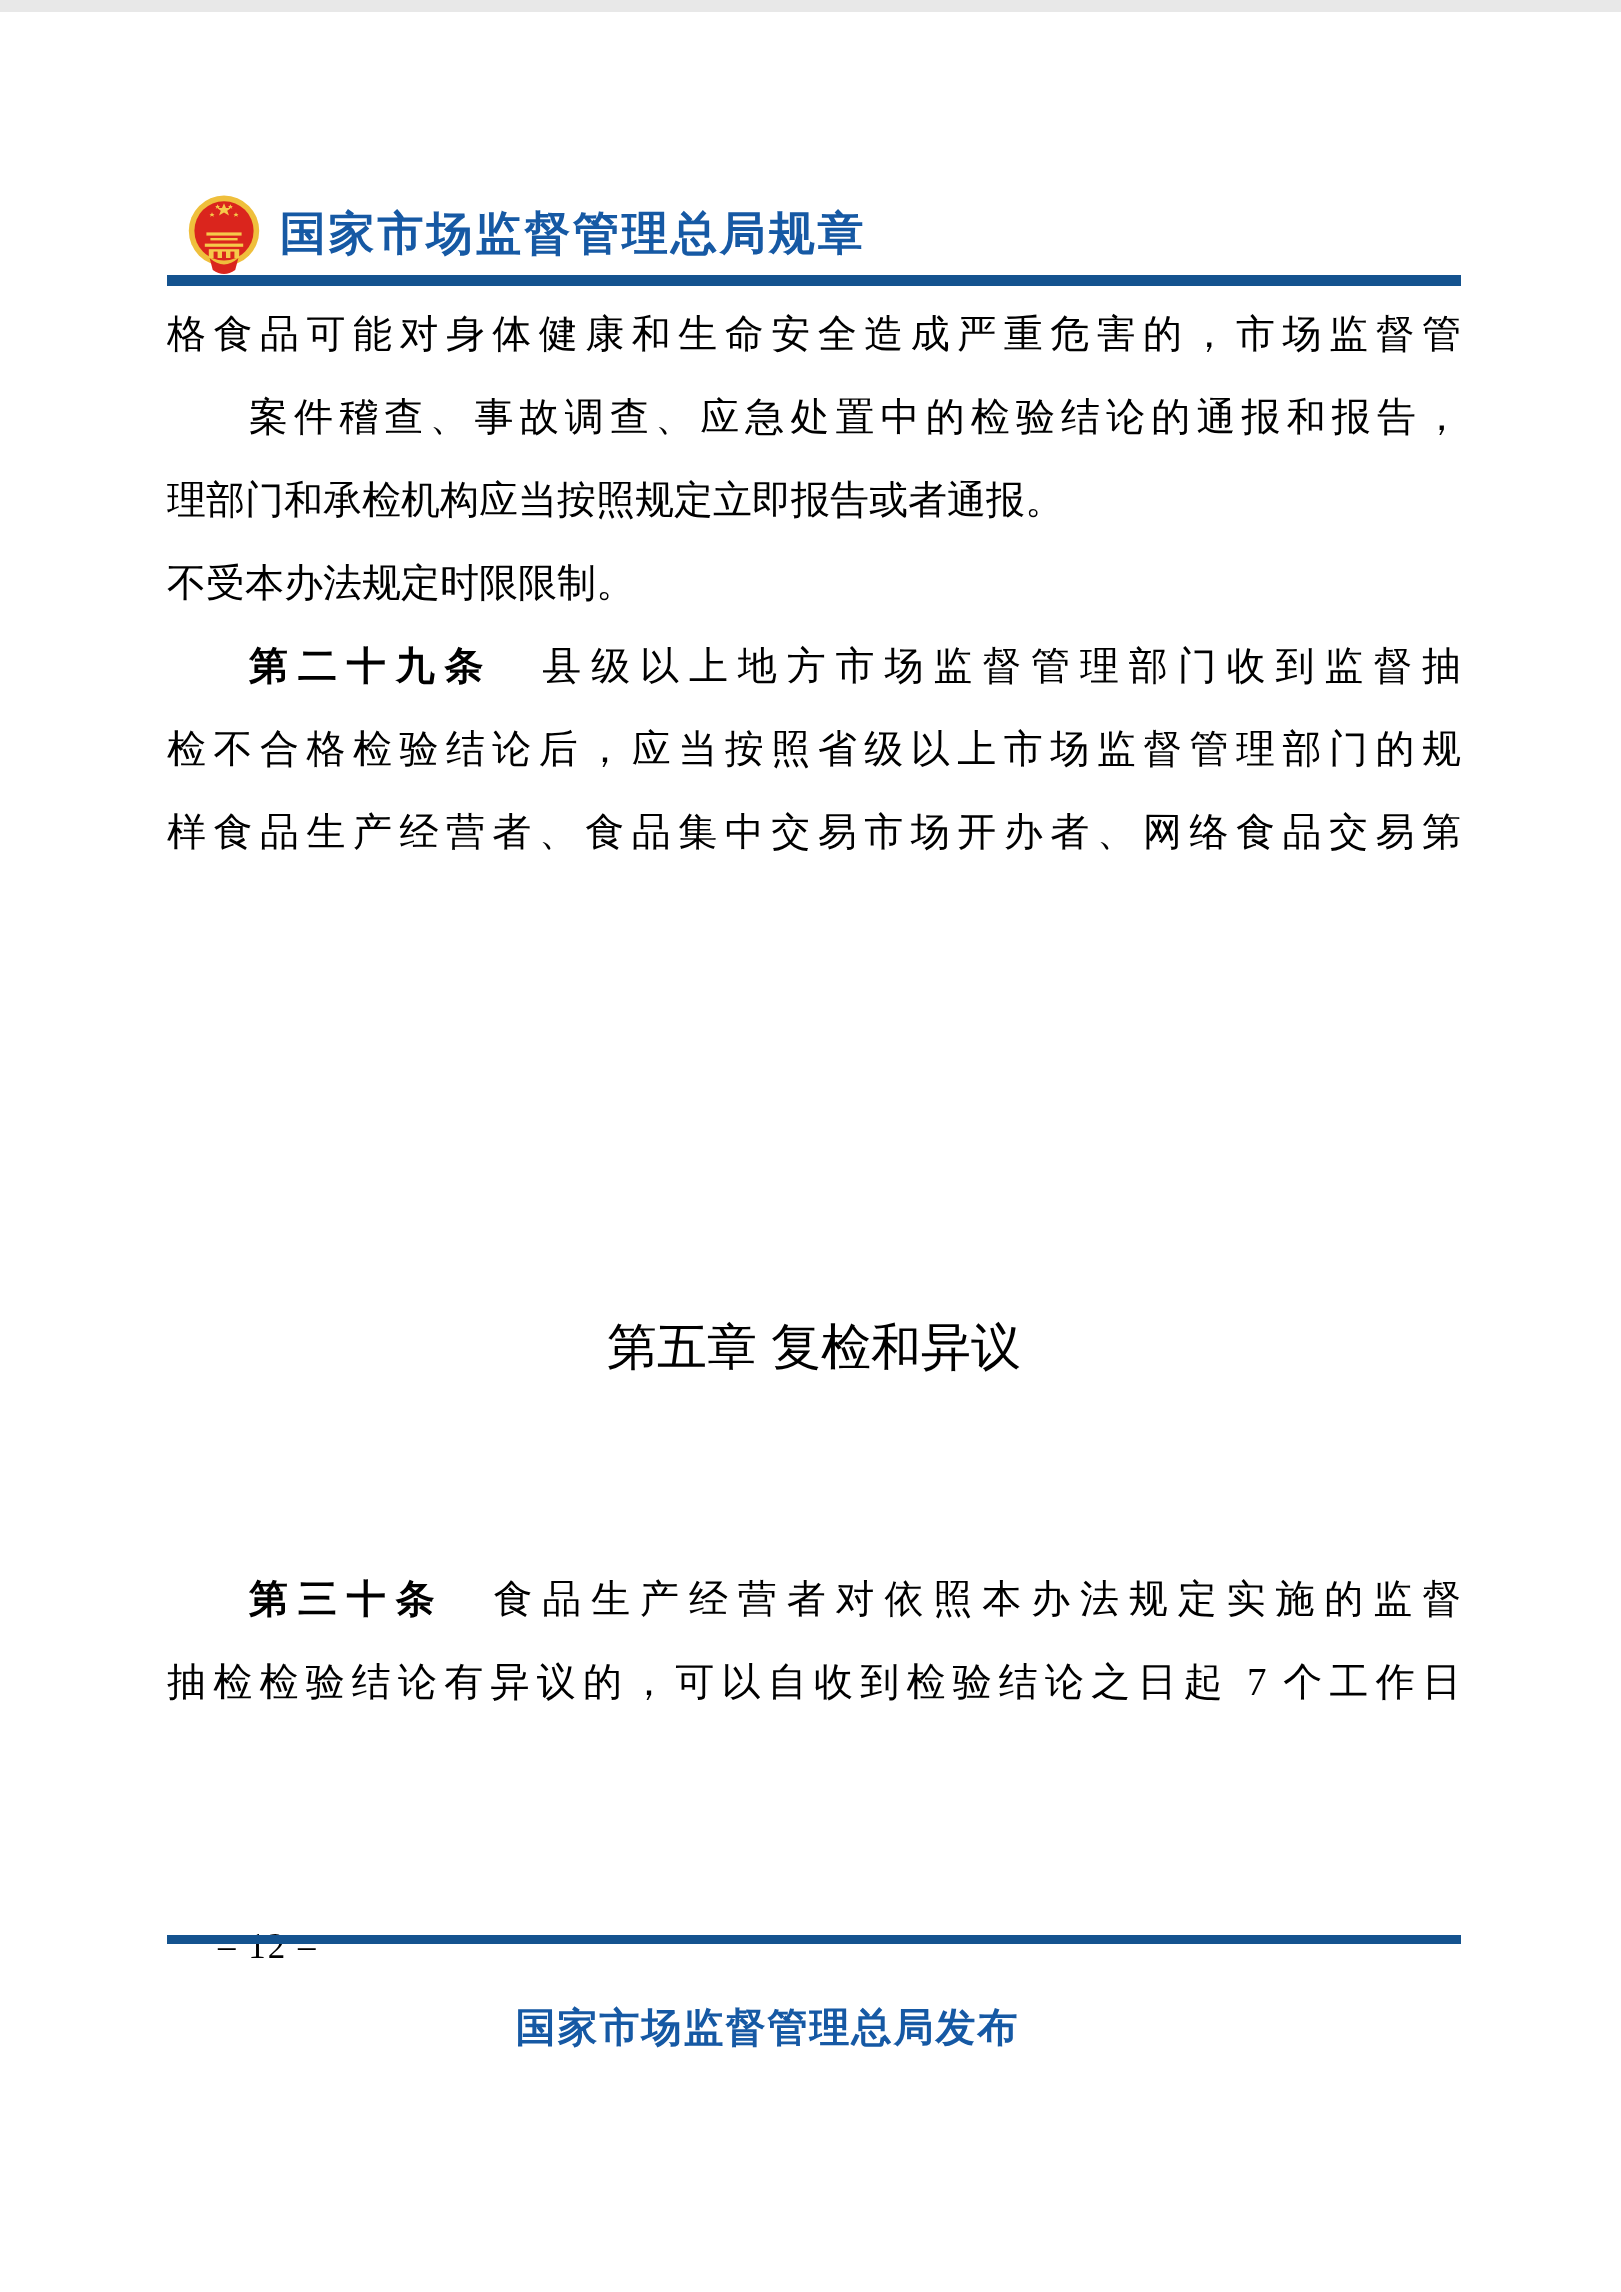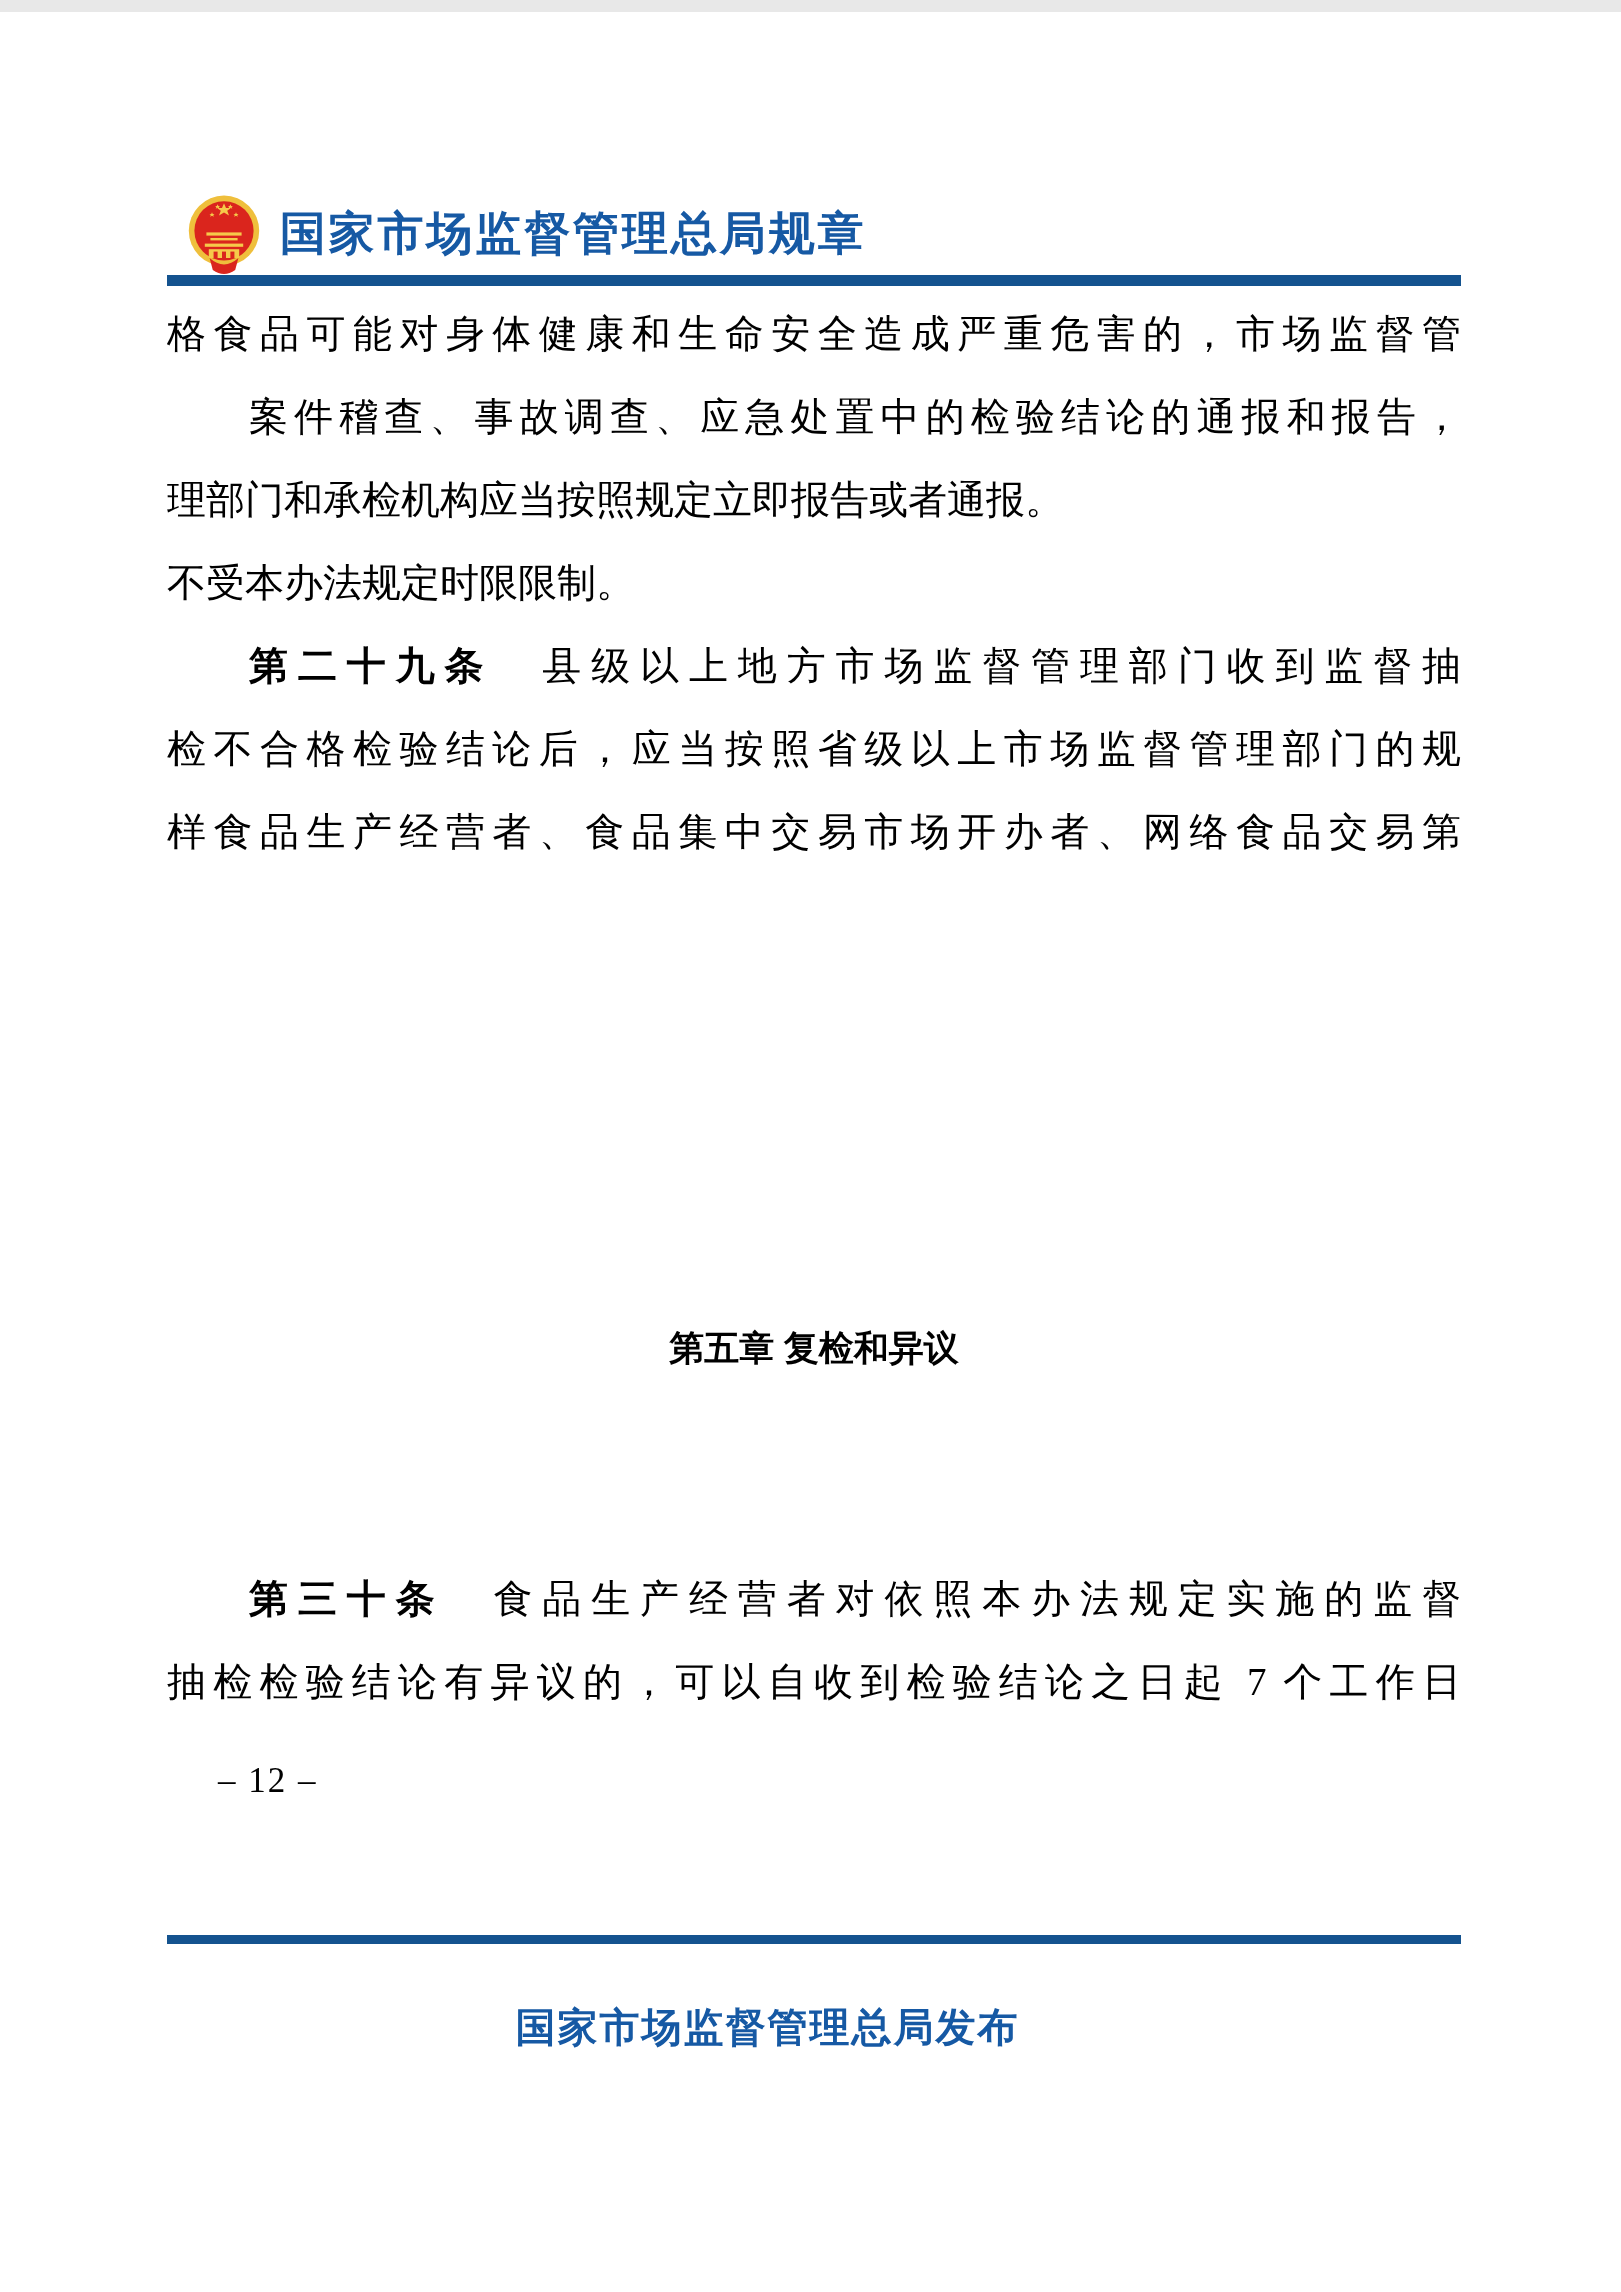--- a/index.html
+++ b/index.html
@@ -41,26 +41,26 @@
     white-space:normal;
     text-align:justify;
     text-align-last:justify;
     text-justify:inter-character;
   }
   .line.indent { padding-left:82px; }
   .line .art-no { font-weight:bold; font-family:"Liberation Sans","DejaVu Sans",sans-serif; }
   
   .chapter-heading {
     position:absolute; top:1306px; left:167px; width:1294px;
-    text-align:center; font-weight:bold; font-size:35px; line-height:59px;
+    text-align:center; font-weight:normal; font-size:50px; line-height:59px;
     font-family:"Liberation Sans","DejaVu Sans",sans-serif;
   }
   
   .page-number {
-    position:absolute; top:1749px; left:218px;
+    position:absolute; top:1915px; left:218px;
     font-size:35px; letter-spacing:2px;
   }
   .footer-publisher {
     position:absolute; top:1988px; left:167px; width:1201px;
     text-align:center;
     font-family:"Liberation Sans","DejaVu Sans",sans-serif;
     font-weight:bold; font-size:40px; letter-spacing:2px;
     color:#1659A4;
   }
 </style>

